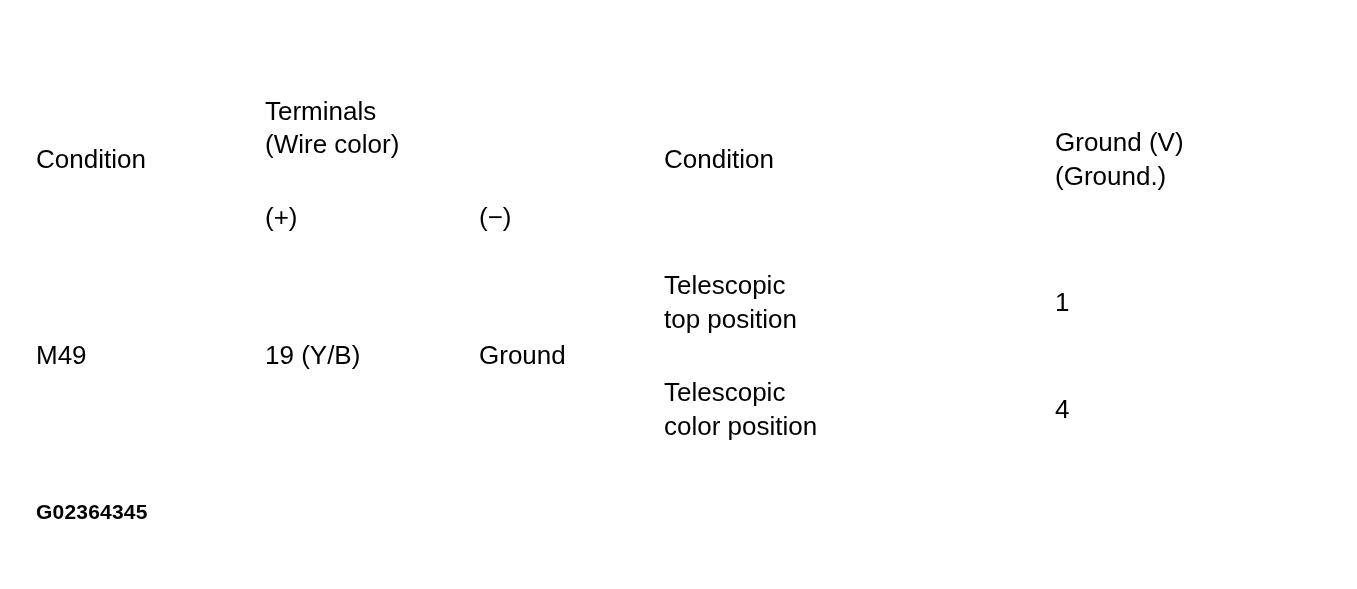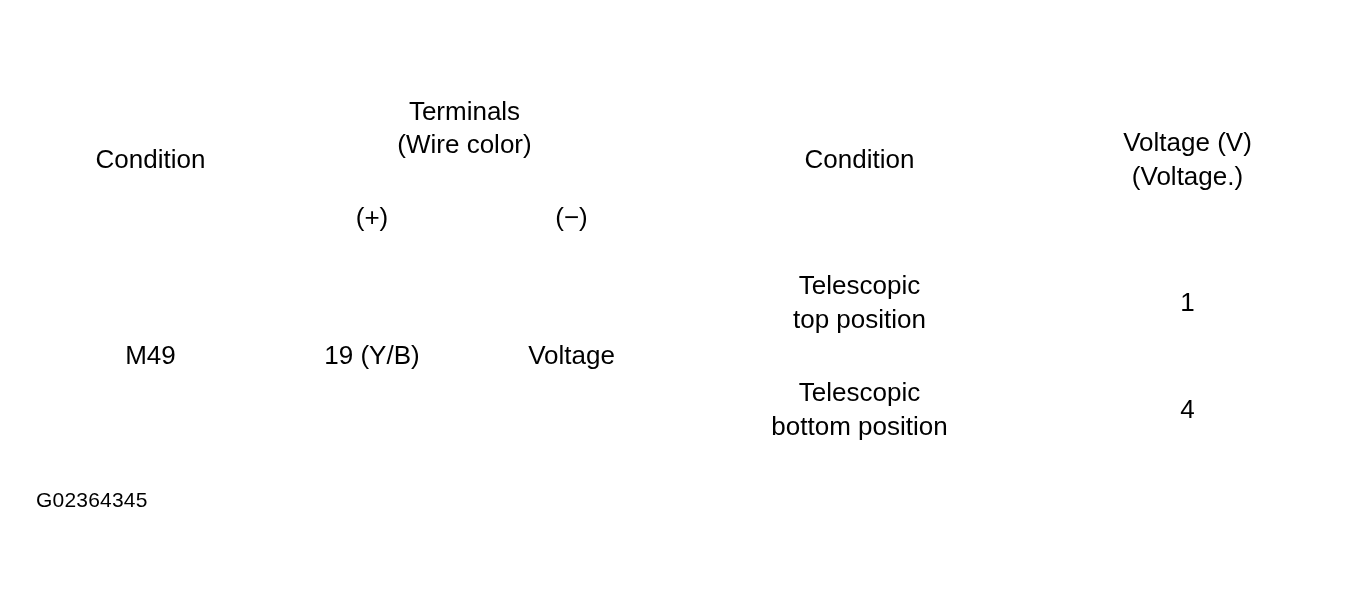--- a/index.html
+++ b/index.html
@@ -23,21 +23,20 @@
     width: 1284px;
     border-collapse: collapse;
     table-layout: fixed;
     font-size: 26px;
     line-height: 1.28;
   }
 
   #spec-table td {
     padding: 0;
     vertical-align: middle;
-    text-align: center;
     border: none;
   }
 
   
   .rule-top    { border-top: 5px solid #000; }
   .rule-bottom { border-bottom: 5px solid #000; }
   .rule-head   { border-bottom: 3px solid #000; }
   .rule-thin-b { border-bottom: 2px solid #000; }
   .rule-thin-r { border-right: 2px solid #000; }
 
@@ -55,24 +54,25 @@
   }
 
   .head-cell { height: 179px; }
   .head-upper { height: 116px; }
   .head-lower { height: 63px; }
   .body-cell  { height: 107px; }
 
   #figure-caption {
     position: absolute;
     left: 36px;
-    top: 488px;
+    top: 500px;
     font-size: 21px;
     letter-spacing: 0.2px;
     white-space: nowrap;
+    font-weight: bold;
   }
 </style>
 </head>
 <body>
 
 <table id="spec-table">
   <colgroup>
     <col class="col-connector">
     <col class="col-plus">
     <col class="col-minus">
@@ -89,22 +89,22 @@
       <td class="rule-top rule-thin-b rule-thin-r head-upper" colspan="2">
         <span>Terminals</span><br>
         <span>(Wire color)</span>
       </td>
 
       <td class="rule-top rule-thin-r head-cell" rowspan="2">
         <span>Condition</span>
       </td>
 
       <td class="rule-top head-cell" rowspan="2">
-        <span>Voltage (V)</span><br>
-        <span>(Voltage.)</span>
+        <span>Ground (V)</span><br>
+        <span>(Ground.)</span>
       </td>
     </tr>
 
     <tr>
       <td class="rule-thin-r head-lower">
         <span>(+)</span>
       </td>
       <td class="rule-thin-r head-lower">
         <span>(−)</span>
       </td>
@@ -113,37 +113,37 @@
     <tr>
       <td class="rule-head rule-thin-r body-cell" rowspan="2">
         <span>M49</span>
       </td>
 
       <td class="rule-head rule-thin-r body-cell" rowspan="2">
         <span>19 (Y/B)</span>
       </td>
 
       <td class="rule-head rule-thin-r body-cell" rowspan="2">
-        <span>Voltage</span>
+        <span>Ground</span>
       </td>
 
       <td class="rule-head rule-thin-b rule-thin-r body-cell cell-condition">
         <span>Telescopic</span><br>
         <span>top position</span>
       </td>
 
       <td class="rule-head rule-thin-b body-cell">
         <span>1</span>
       </td>
     </tr>
 
     <tr>
       <td class="rule-bottom rule-thin-r body-cell cell-condition">
         <span>Telescopic</span><br>
-        <span>bottom position</span>
+        <span>color position</span>
       </td>
 
       <td class="rule-bottom body-cell">
         <span>4</span>
       </td>
     </tr>
   </tbody>
 </table>
 
 <div id="figure-caption">G02364345</div>

